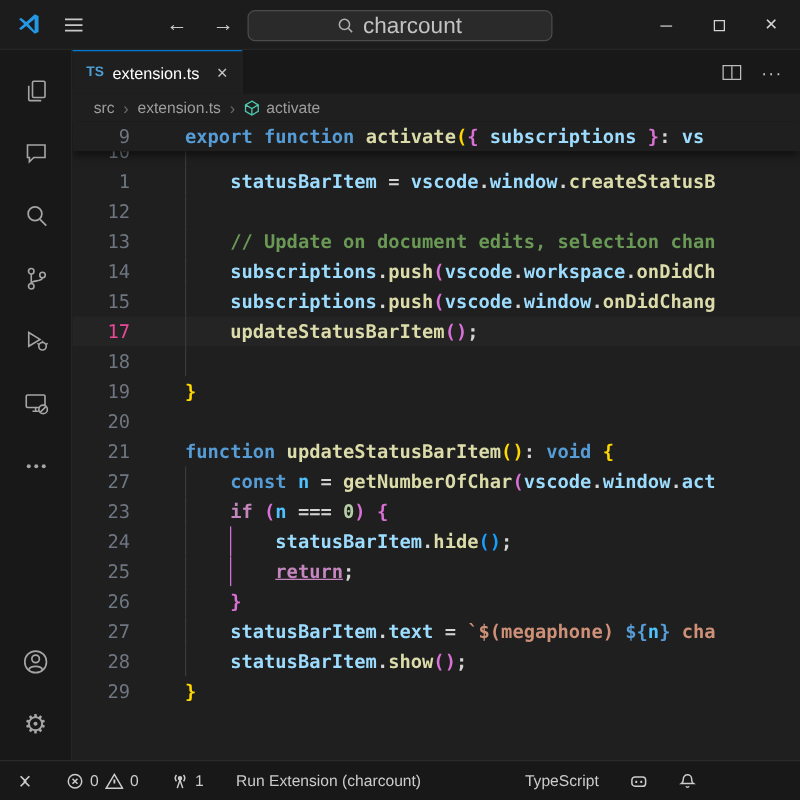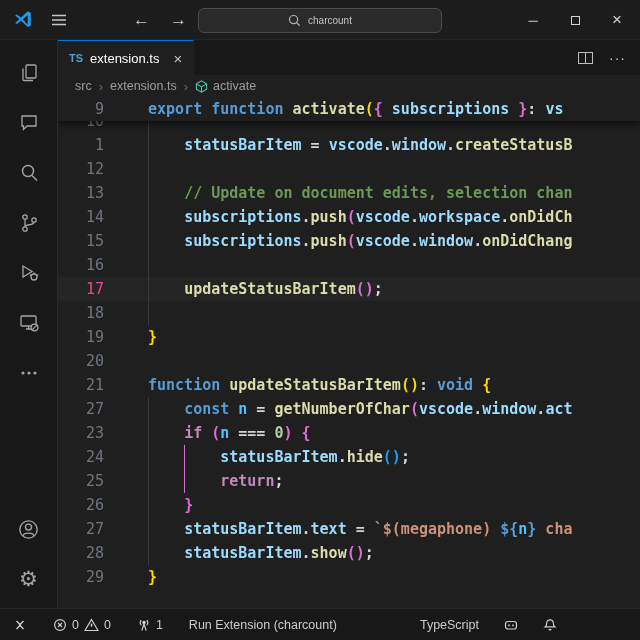--- a/index.html
+++ b/index.html
@@ -7,21 +7,21 @@
     font-family:"Liberation Sans",sans-serif;color:#ccc}
   .app{width:640px;height:640px;display:flex;flex-direction:column}
 
   
   .titlebar{flex:0 0 40px;height:40px;background:#1c1c1c;display:flex;align-items:center;position:relative;border-bottom:1px solid #262626}
   .tb-left{display:flex;align-items:center;padding-left:13px}
   .logo{display:flex;margin-right:18px}
   .menu-icon{display:flex}
   .nav{display:flex;gap:20px;margin-left:66px;font-size:17px;color:#c8c8c8}
   .nav span{cursor:default}
-  .search{position:absolute;left:50%;top:8px;transform:translateX(-50%);width:244px;height:25px;background:#2a2a2a;border:1px solid #4b4b4b;border-radius:6px;display:flex;align-items:center;justify-content:center;gap:7px;font-size:10px;color:#c3c3c3}
+  .search{position:absolute;left:50%;top:8px;transform:translateX(-50%);width:244px;height:25px;background:#2a2a2a;border:1px solid #4b4b4b;border-radius:6px;display:flex;align-items:center;justify-content:center;gap:7px;font-size:18px;color:#c3c3c3}
   .tb-right{position:absolute;right:2px;top:0;height:40px;display:flex;align-items:center}
   .wc{width:42px;height:40px;display:flex;align-items:center;justify-content:center;color:#d4d4d4;font-size:13px}
   .wc.close{font-size:17px}
   .maxbox{width:9px;height:9px;border:1px solid #d4d4d4}
 
   
   .body{flex:1;display:flex;min-height:0}
   .activitybar{flex:0 0 58px;width:58px;background:#181818;border-right:1px solid #2a2a2a;display:flex;flex-direction:column;align-items:center;padding:8px 0 4px}
   .ab-item{width:48px;height:50px;display:flex;align-items:center;justify-content:center;color:#a5a5a5}
   .ab-spacer{margin-top:auto}
@@ -210,24 +210,20 @@
               <div class="code"><i class="guide" style="left: 34px; background: rgb(58, 58, 58);"></i><span style="color: rgb(212, 212, 212);">    </span><span style="color: rgb(106, 153, 85);">// Update on document edits, selection chan</span></div>
             </div>
             <div class="row">
               <div class="ln">14</div>
               <div class="code"><i class="guide" style="left: 34px; background: rgb(58, 58, 58);"></i><span style="color: rgb(212, 212, 212);">    </span><span style="color: rgb(156, 220, 254);">subscriptions</span><span style="color: rgb(212, 212, 212);">.</span><span style="color: rgb(220, 220, 170);">push</span><span style="color: rgb(218, 112, 214);">(</span><span style="color: rgb(156, 220, 254);">vscode</span><span style="color: rgb(212, 212, 212);">.</span><span style="color: rgb(156, 220, 254);">workspace</span><span style="color: rgb(212, 212, 212);">.</span><span style="color: rgb(220, 220, 170);">onDidCh</span></div>
             </div>
             <div class="row">
               <div class="ln">15</div>
               <div class="code"><i class="guide" style="left: 34px; background: rgb(58, 58, 58);"></i><span style="color: rgb(212, 212, 212);">    </span><span style="color: rgb(156, 220, 254);">subscriptions</span><span style="color: rgb(212, 212, 212);">.</span><span style="color: rgb(220, 220, 170);">push</span><span style="color: rgb(218, 112, 214);">(</span><span style="color: rgb(156, 220, 254);">vscode</span><span style="color: rgb(212, 212, 212);">.</span><span style="color: rgb(156, 220, 254);">window</span><span style="color: rgb(212, 212, 212);">.</span><span style="color: rgb(220, 220, 170);">onDidChang</span></div>
             </div>
-            <div class="row">
-              <div class="ln">16</div>
-              <div class="code"><i class="guide" style="left: 34px; background: rgb(58, 58, 58);"></i></div>
-            </div>
             <div class="row current">
               <div class="ln">17</div>
               <div class="code"><i class="guide" style="left: 34px; background: rgb(58, 58, 58);"></i><span style="color: rgb(212, 212, 212);">    </span><span style="color: rgb(220, 220, 170);">updateStatusBarItem</span><span style="color: rgb(218, 112, 214);">(</span><span style="color: rgb(218, 112, 214);">)</span><span style="color: rgb(212, 212, 212);">;</span></div>
             </div>
             <div class="row">
               <div class="ln">18</div>
               <div class="code"><i class="guide" style="left: 34px; background: rgb(58, 58, 58);"></i></div>
             </div>
             <div class="row">
               <div class="ln">19</div>
@@ -248,21 +244,21 @@
             <div class="row">
               <div class="ln">23</div>
               <div class="code"><i class="guide" style="left: 34px; background: rgb(58, 58, 58);"></i><span style="color: rgb(212, 212, 212);">    </span><span style="color: rgb(197, 134, 192);">if</span><span style="color: rgb(212, 212, 212);"> </span><span style="color: rgb(218, 112, 214);">(</span><span style="color: rgb(79, 193, 255);">n</span><span style="color: rgb(212, 212, 212);"> </span><span style="color: rgb(212, 212, 212);">===</span><span style="color: rgb(212, 212, 212);"> </span><span style="color: rgb(181, 206, 168);">0</span><span style="color: rgb(218, 112, 214);">)</span><span style="color: rgb(212, 212, 212);"> </span><span style="color: rgb(218, 112, 214);">{</span></div>
             </div>
             <div class="row">
               <div class="ln">24</div>
               <div class="code"><i class="guide" style="left: 34px; background: rgb(58, 58, 58);"></i><i class="guide" style="left: 70px; background: rgb(214, 112, 214);"></i><span style="color: rgb(212, 212, 212);">        </span><span style="color: rgb(156, 220, 254);">statusBarItem</span><span style="color: rgb(212, 212, 212);">.</span><span style="color: rgb(220, 220, 170);">hide</span><span style="color: rgb(23, 159, 255);">(</span><span style="color: rgb(23, 159, 255);">)</span><span style="color: rgb(212, 212, 212);">;</span></div>
             </div>
             <div class="row">
               <div class="ln">25</div>
-              <div class="code"><i class="guide" style="left: 34px; background: rgb(58, 58, 58);"></i><i class="guide" style="left: 70px; background: rgb(214, 112, 214);"></i><span style="color: rgb(212, 212, 212);">        </span><span style="color: rgb(197, 134, 192);">return</span><span style="color: rgb(212, 212, 212);">;</span></div>
+              <div class="code"><i class="guide" style="left: 34px; background: rgb(58, 58, 58);"></i><i class="guide" style="left: 70px; background: rgb(214, 112, 214);"></i><span style="color: rgb(212, 212, 212);">        </span><span style="color: rgb(197, 134, 192); text-decoration: underline;">return</span><span style="color: rgb(212, 212, 212);">;</span></div>
             </div>
             <div class="row">
               <div class="ln">26</div>
               <div class="code"><i class="guide" style="left: 34px; background: rgb(58, 58, 58);"></i><span style="color: rgb(212, 212, 212);">    </span><span style="color: rgb(218, 112, 214);">}</span></div>
             </div>
             <div class="row">
               <div class="ln">27</div>
               <div class="code"><i class="guide" style="left: 34px; background: rgb(58, 58, 58);"></i><span style="color: rgb(212, 212, 212);">    </span><span style="color: rgb(156, 220, 254);">statusBarItem</span><span style="color: rgb(212, 212, 212);">.</span><span style="color: rgb(156, 220, 254);">text</span><span style="color: rgb(212, 212, 212);"> = </span><span style="color: rgb(206, 145, 120);">`$(megaphone) </span><span style="color: rgb(86, 156, 214);">${</span><span style="color: rgb(79, 193, 255);">n</span><span style="color: rgb(86, 156, 214);">}</span><span style="color: rgb(206, 145, 120);"> cha</span></div>
             </div>
             <div class="row">

